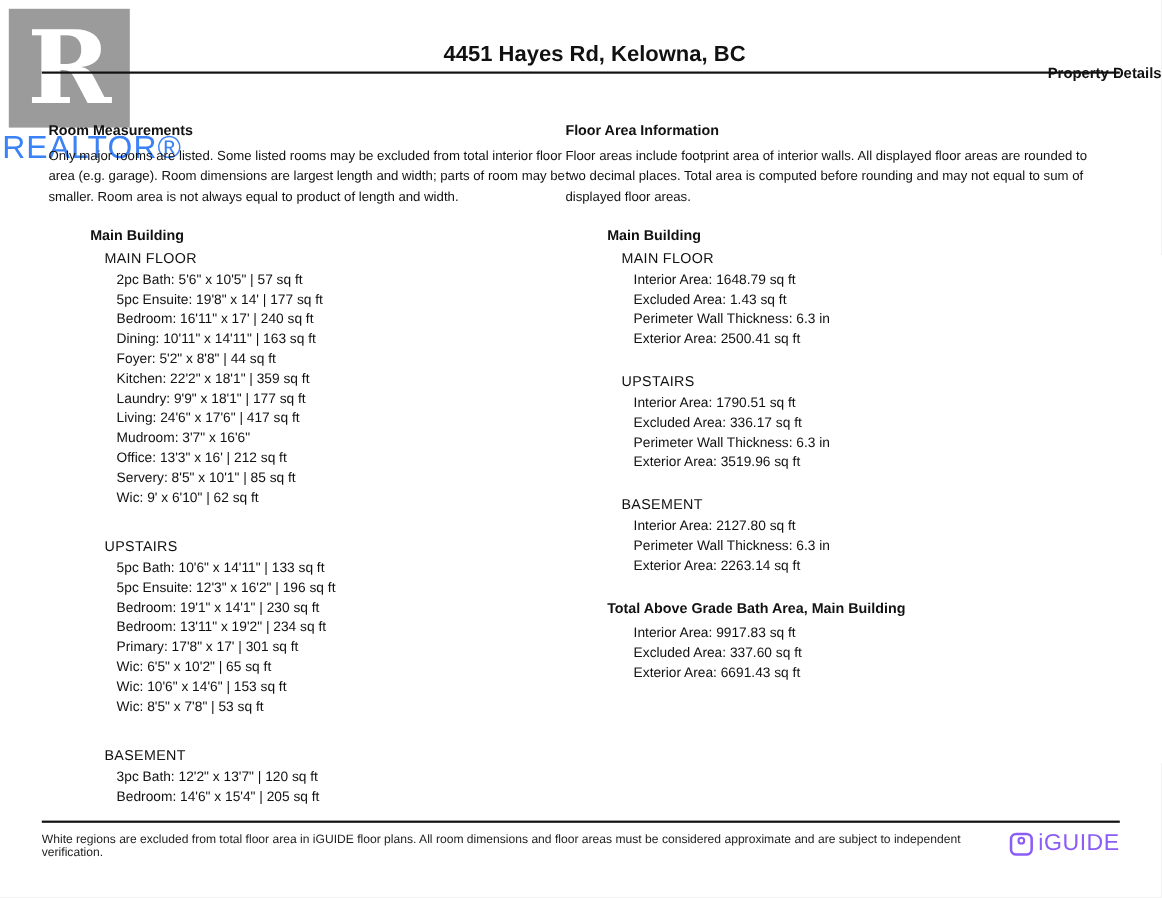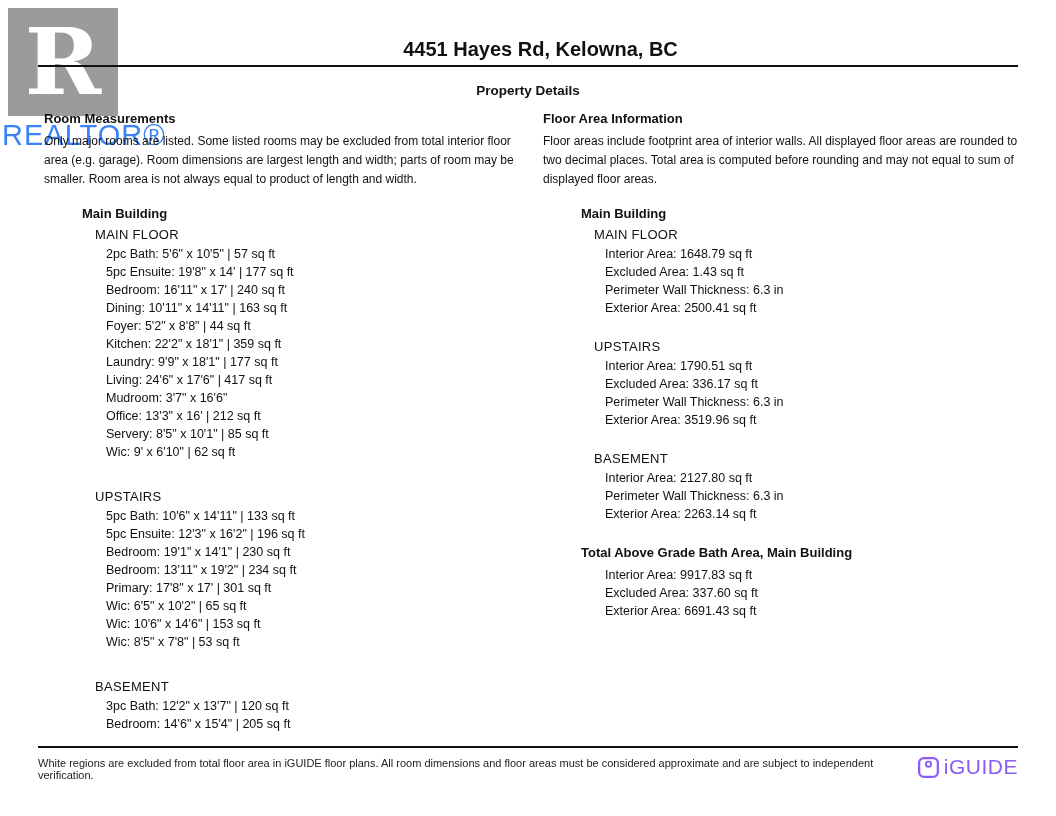--- a/index.html
+++ b/index.html
@@ -25,27 +25,27 @@
   
   .doc-title {
     position:absolute; top:38px; left:0; right:0; text-align:center;
     font-size:20px; font-weight:bold; z-index:1;padding-left:25px;
   }
   .header-rule {
     position:absolute; top:65px; left:38px; width:980px; height:2px;
     background:#111; z-index:1;
   }
   .doc-subtitle {
-    position:absolute; top:83px; left:0; right:0; text-align:center;
+    position:absolute; top:59px; left:0; right:0; text-align:right;
     font-size:13.5px; font-weight:bold; z-index:1;
   }
   
   .columns { position:absolute; left:44px; top:111px; width:974px; display:flex; z-index:1; }
   .col-left  { width:470px; }
-  .col-right { width:475px; margin-left:29px; }
+  .col-right { width:475px; }
   .col-heading { font-size:13px; font-weight:bold; margin:0 0 6px 0; }
   .col-desc { font-size:12px; line-height:19px; height:74px; margin:0; }
   .building-title { font-size:13px; font-weight:bold; margin:0 0 6px 0; padding-left:38px; }
   .floor-name { font-size:13px; padding-left:51px; margin-bottom:3px; letter-spacing:0.3px; }
   .item-line { font-size:12.5px; line-height:18px; height:18px; padding-left:62px; white-space:nowrap; }
   .col-left  .floor-section { margin-bottom:28px; }
   .col-right .floor-section { margin-bottom:22px; }
   .total-block { margin-top:18px; }
   .total-heading { font-size:13px; font-weight:bold; padding-left:38px; margin:0 0 6px 0; }
   

